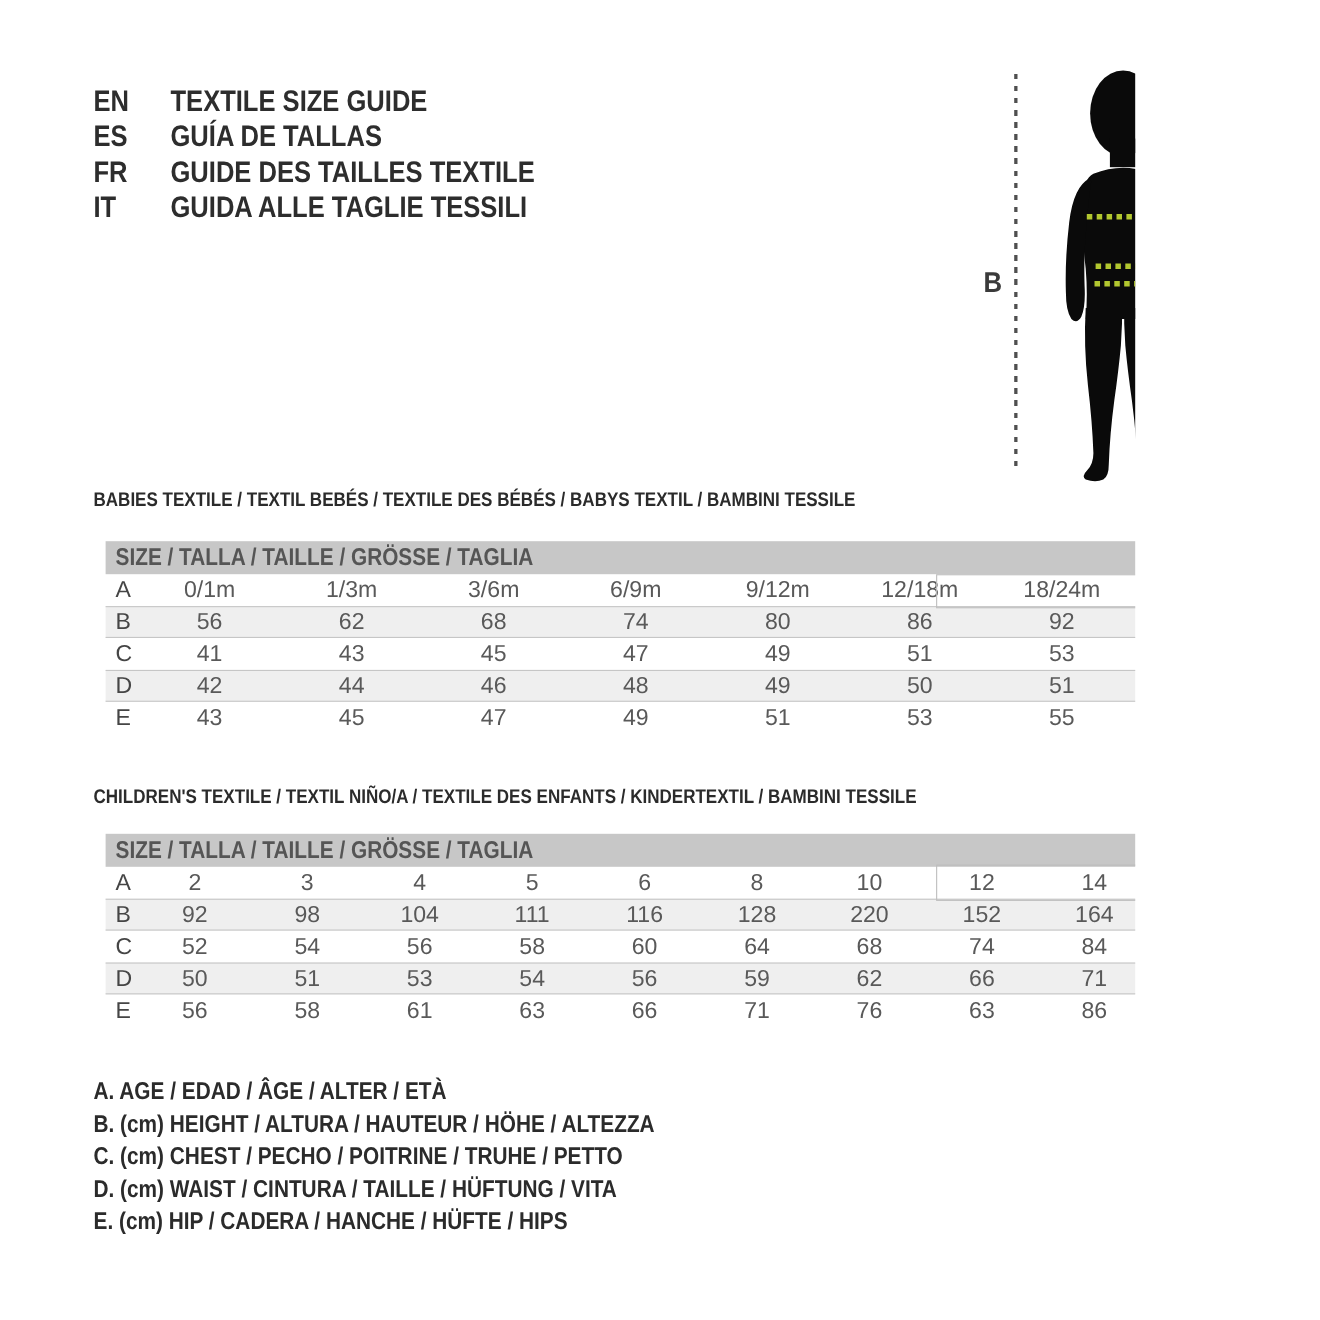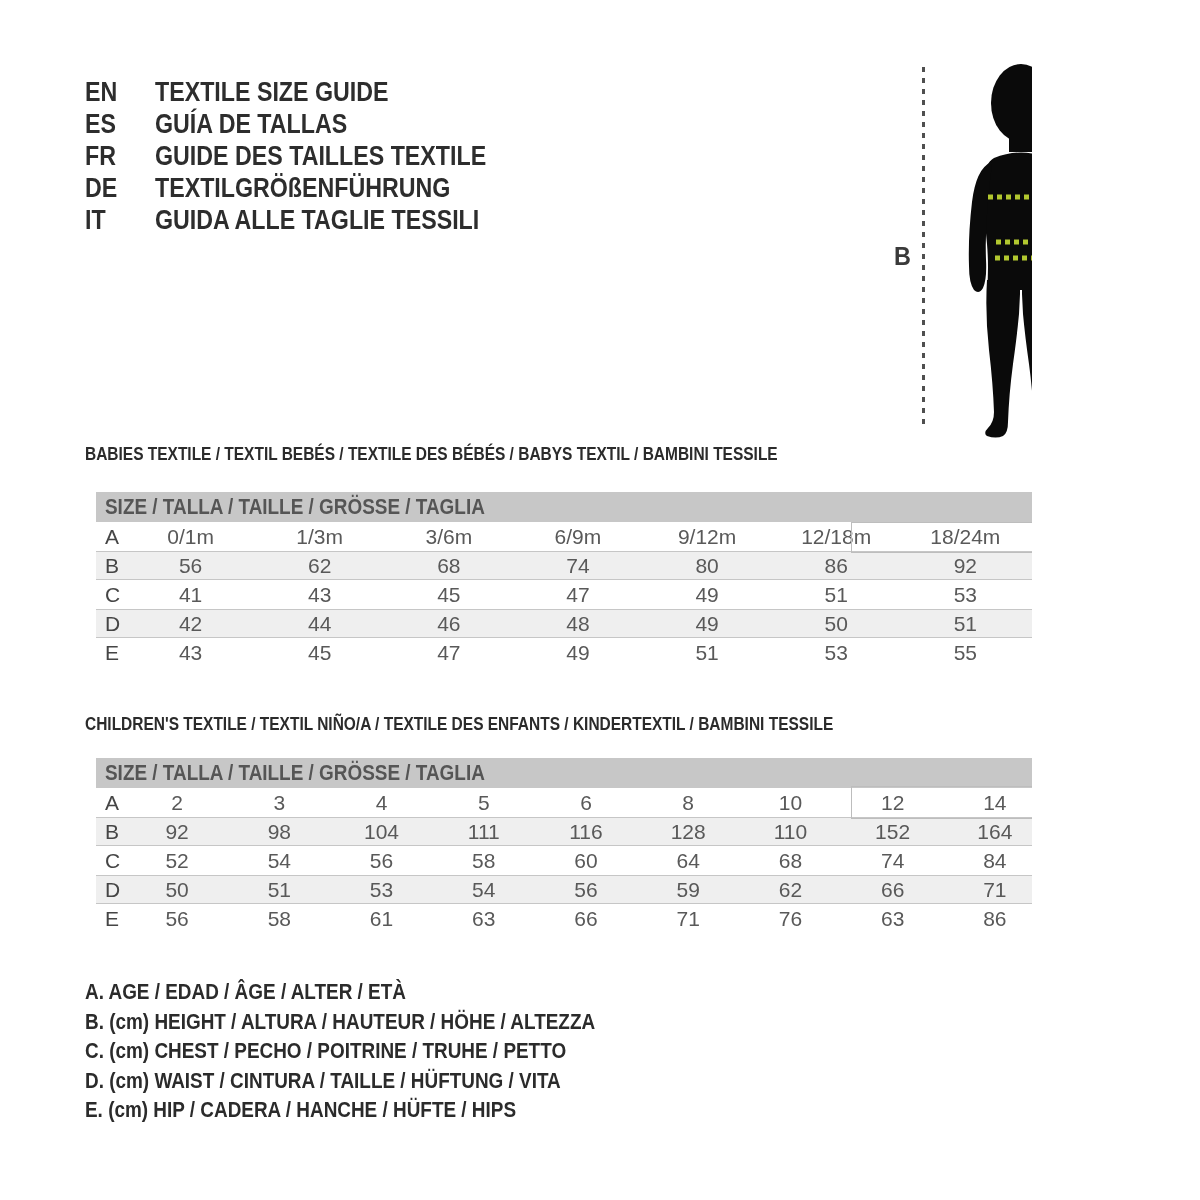--- a/index.html
+++ b/index.html
@@ -58,24 +58,20 @@
         <span class="lang-code">EN</span>
         <span class="lang-label">TEXTILE SIZE GUIDE</span>
       </div>
       <div class="lang-row">
         <span class="lang-code">ES</span>
         <span class="lang-label">GUÍA DE TALLAS</span>
       </div>
       <div class="lang-row">
         <span class="lang-code">FR</span>
         <span class="lang-label">GUIDE DES TAILLES TEXTILE</span>
-      </div>
-      <div class="lang-row">
-        <span class="lang-code">DE</span>
-        <span class="lang-label">TEXTILGRÖßENFÜHRUNG</span>
       </div>
       <div class="lang-row">
         <span class="lang-code">IT</span>
         <span class="lang-label">GUIDA ALLE TAGLIE TESSILI</span>
       </div>
     </div>
 
   <div class="bline"></div>
   <div class="flabel flabel-b">B</div>
   <div class="flabel flabel-c">C</div>
@@ -190,21 +186,21 @@
           <span class="tcell">14</span>
         </div>
         <div class="trow stripe">
           <span class="tlabel">B</span>
           <span class="tcell">92</span>
           <span class="tcell">98</span>
           <span class="tcell">104</span>
           <span class="tcell">111</span>
           <span class="tcell">116</span>
           <span class="tcell">128</span>
-          <span class="tcell">110</span>
+          <span class="tcell">220</span>
           <span class="tcell">152</span>
           <span class="tcell">164</span>
         </div>
         <div class="trow">
           <span class="tlabel">C</span>
           <span class="tcell">52</span>
           <span class="tcell">54</span>
           <span class="tcell">56</span>
           <span class="tcell">58</span>
           <span class="tcell">60</span>

